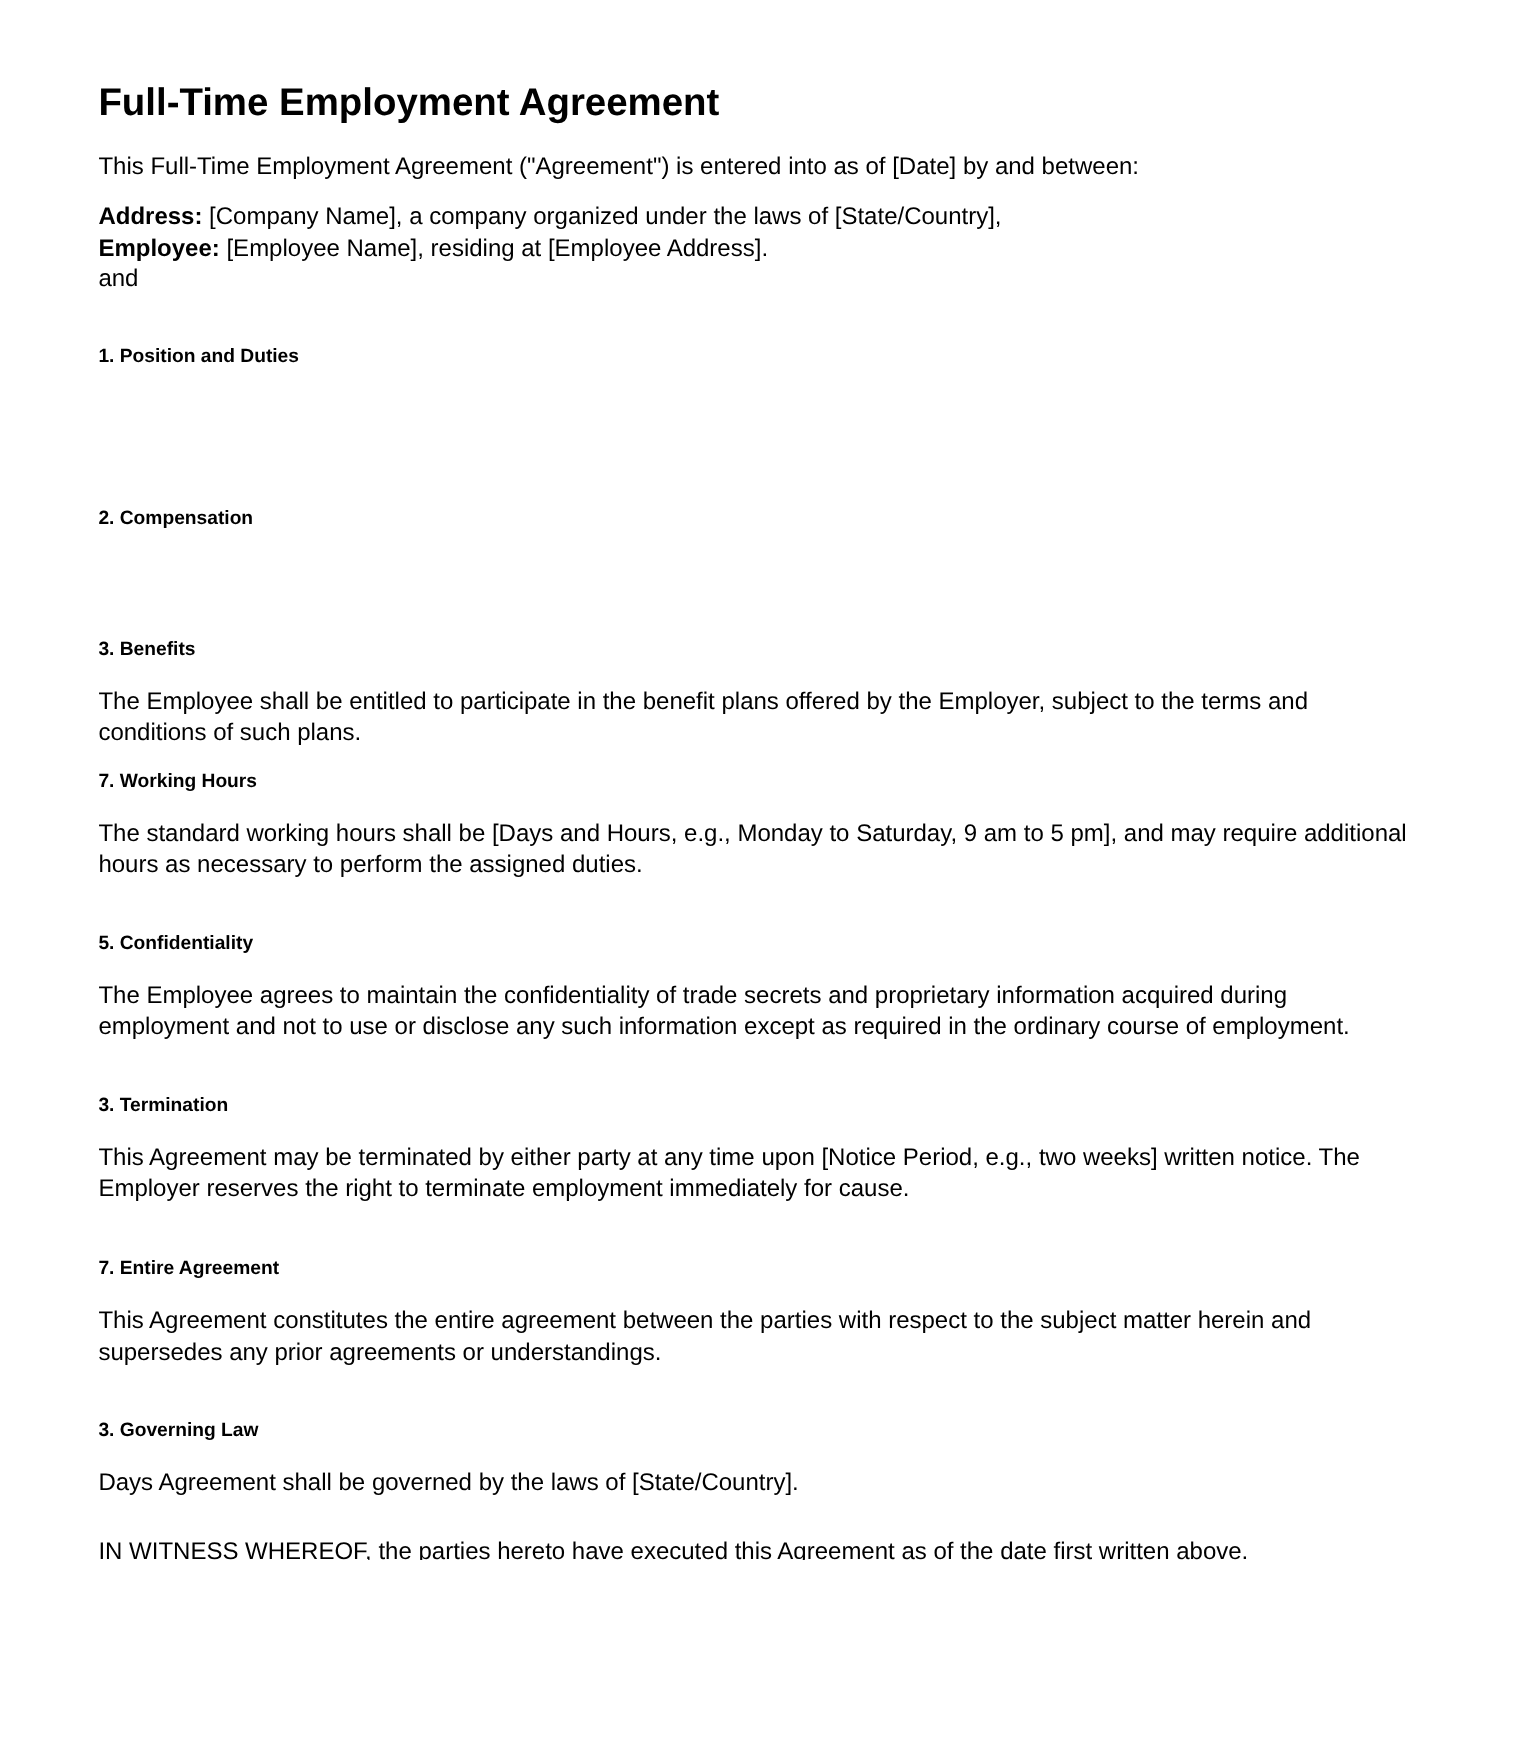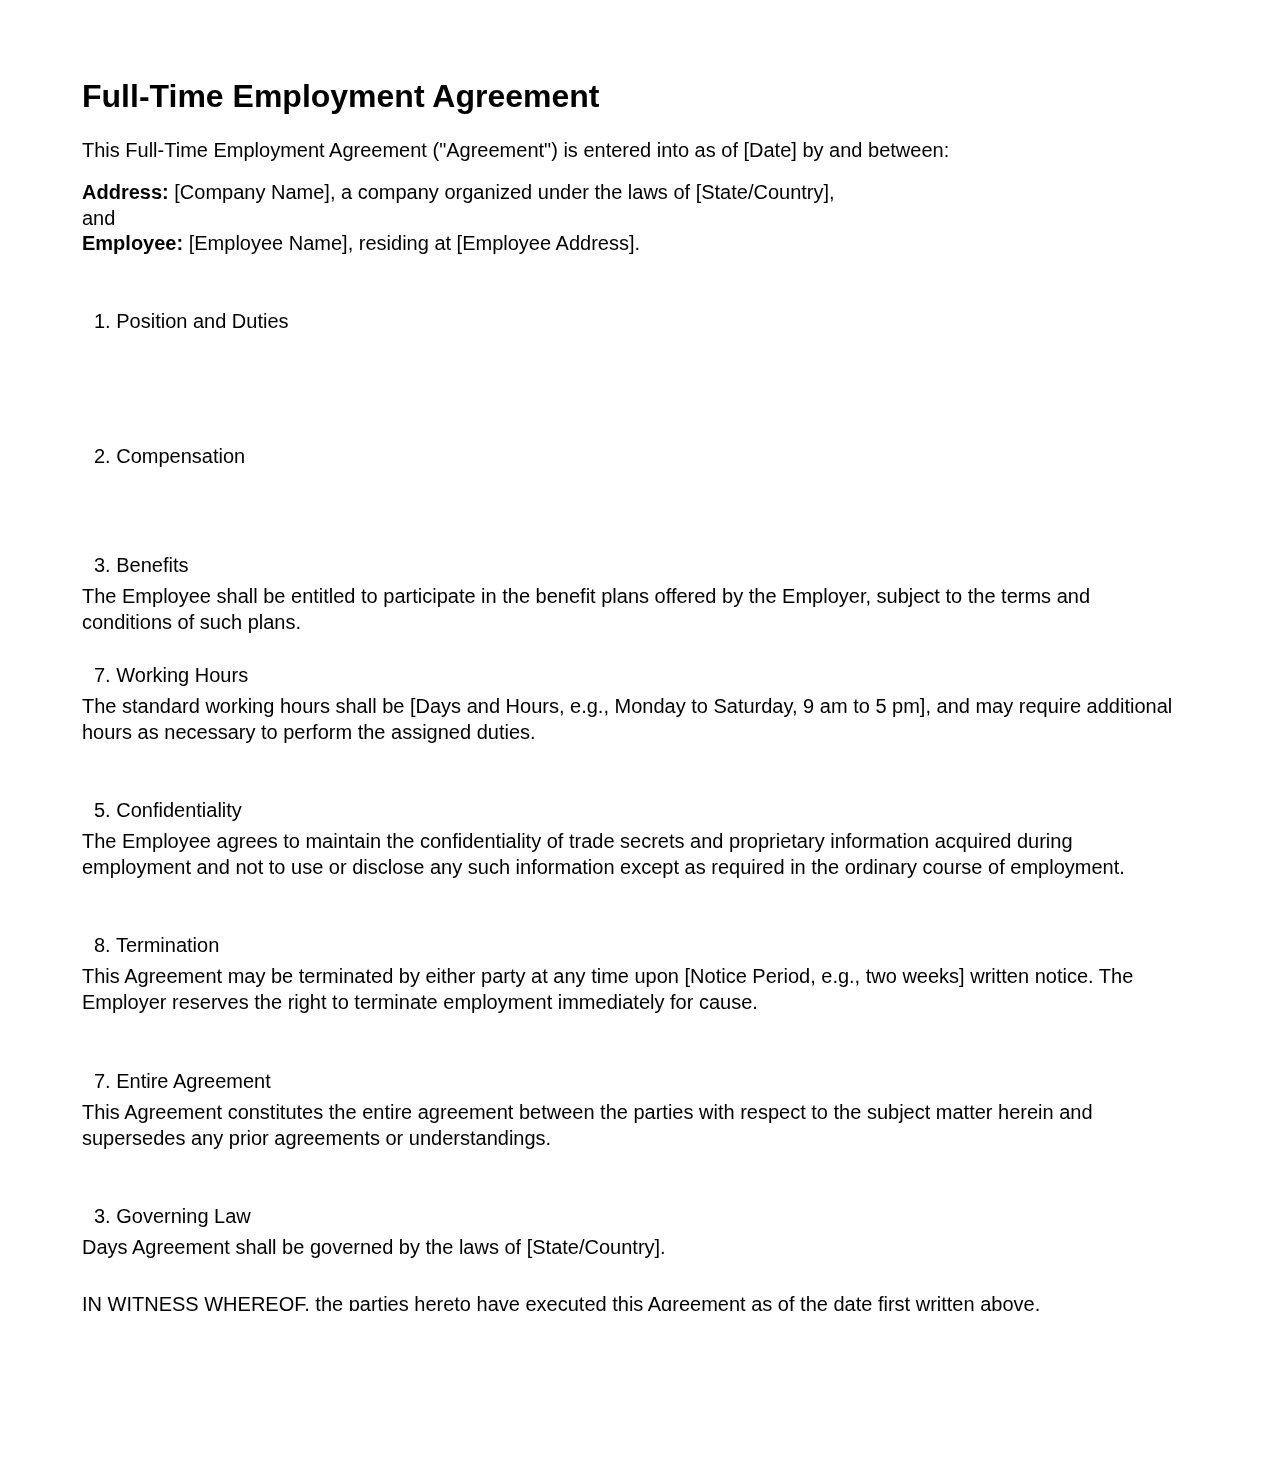--- a/index.html
+++ b/index.html
@@ -1,51 +1,51 @@
 <!DOCTYPE html>
 <html><head>
 <meta charset="utf-8">
 <style>
   html, body { margin: 0; padding: 0; background: #ffffff; }
   body { width: 1263px; height: 1461px; overflow: hidden; position: relative; font-family: "Liberation Sans", sans-serif; color: #000; }
-  .page { position: absolute; left: 82px; top: 11px; width: 1102px; height: 1300px; overflow: hidden; }
+  .page { position: absolute; left: 82px; top: 0; width: 1102px; height: 1300px; overflow: hidden; }
   h1 { font-size: 32px; font-weight: bold; margin: 0; position: absolute; top: 66px; left: 0; line-height: 38px; white-space: nowrap; }
   p { font-size: 20px; line-height: 25.5px; margin: 0; }
   .abs { position: absolute; left: 0; width: 1102px; }
-  h2 { font-size: 20px; font-weight: normal; margin: 12px; line-height: 24px; }
+  h2 { font-size: 16px; font-weight: bold; margin: 0; line-height: 24px; }
   b { font-weight: bold; }
 </style>
 </head>
 <body>
 
 <div class="page">
   <h1>Full-Time Employment Agreement</h1>
 
   <p class="abs" style="top:127px">This Full-Time Employment Agreement ("Agreement") is entered into as of [Date] by and between:</p>
 
   <div class="abs" style="top:169px">
     <p><b>Address:</b><span> [Company Name], a company organized under the laws of [State/Country],</span></p>
+    <p><b>Employee:</b><span> [Employee Name], residing at [Employee Address].</span></p>
     <p>and</p>
-    <p><b>Employee:</b><span> [Employee Name], residing at [Employee Address].</span></p>
   </div>
 
   <h2 class="abs" style="top:286px">1. Position and Duties</h2>
 
   <h2 class="abs" style="top:421px">2. Compensation</h2>
 
   <h2 class="abs" style="top:530px">3. Benefits</h2>
   <p class="abs" style="top:573px">The Employee shall be entitled to participate in the benefit plans offered by the Employer, subject to the terms and conditions of such plans.</p>
 
   <h2 class="abs" style="top:640px">7. Working Hours</h2>
   <p class="abs" style="top:683px">The standard working hours shall be [Days and Hours, e.g., Monday to Saturday, 9 am to 5 pm], and may require additional hours as necessary to perform the assigned duties.</p>
 
   <h2 class="abs" style="top:775px">5. Confidentiality</h2>
   <p class="abs" style="top:818px">The Employee agrees to maintain the confidentiality of trade secrets and proprietary information acquired during employment and not to use or disclose any such information except as required in the ordinary course of employment.</p>
 
-  <h2 class="abs" style="top:910px">8. Termination</h2>
+  <h2 class="abs" style="top:910px">3. Termination</h2>
   <p class="abs" style="top:953px">This Agreement may be terminated by either party at any time upon [Notice Period, e.g., two weeks] written notice. The Employer reserves the right to terminate employment immediately for cause.</p>
 
   <h2 class="abs" style="top:1046px">7. Entire Agreement</h2>
   <p class="abs" style="top:1089px">This Agreement constitutes the entire agreement between the parties with respect to the subject matter herein and supersedes any prior agreements or understandings.</p>
 
   <h2 class="abs" style="top:1181px">3. Governing Law</h2>
   <p class="abs" style="top:1224px">Days Agreement shall be governed by the laws of [State/Country].</p>
 
   <p class="abs" style="top:1281px">IN WITNESS WHEREOF, the parties hereto have executed this Agreement as of the date first written above.</p>
 </div>

